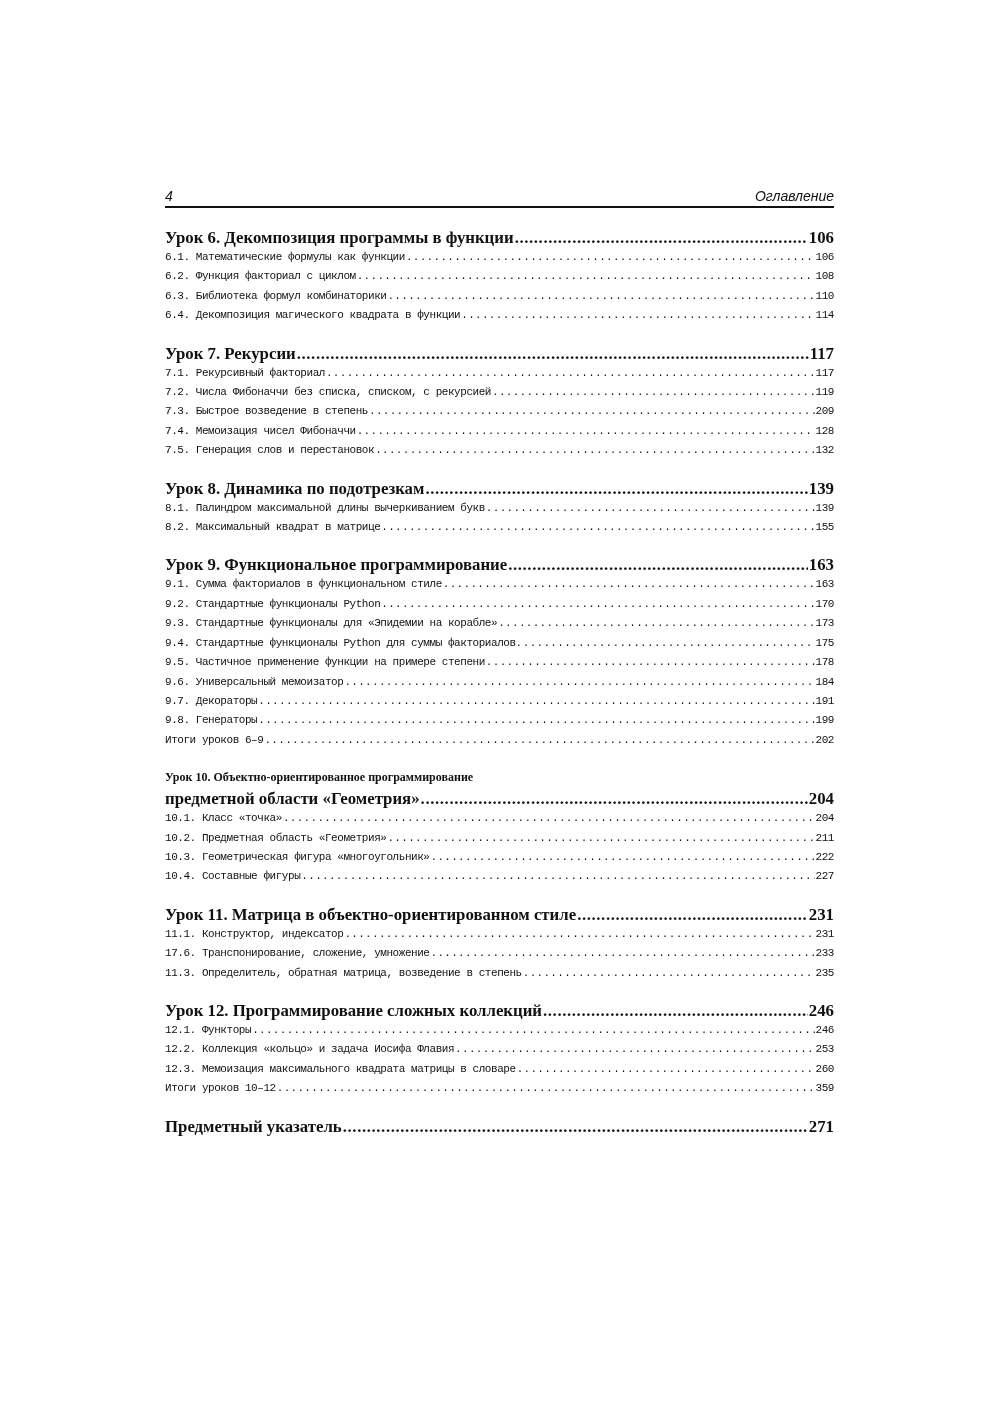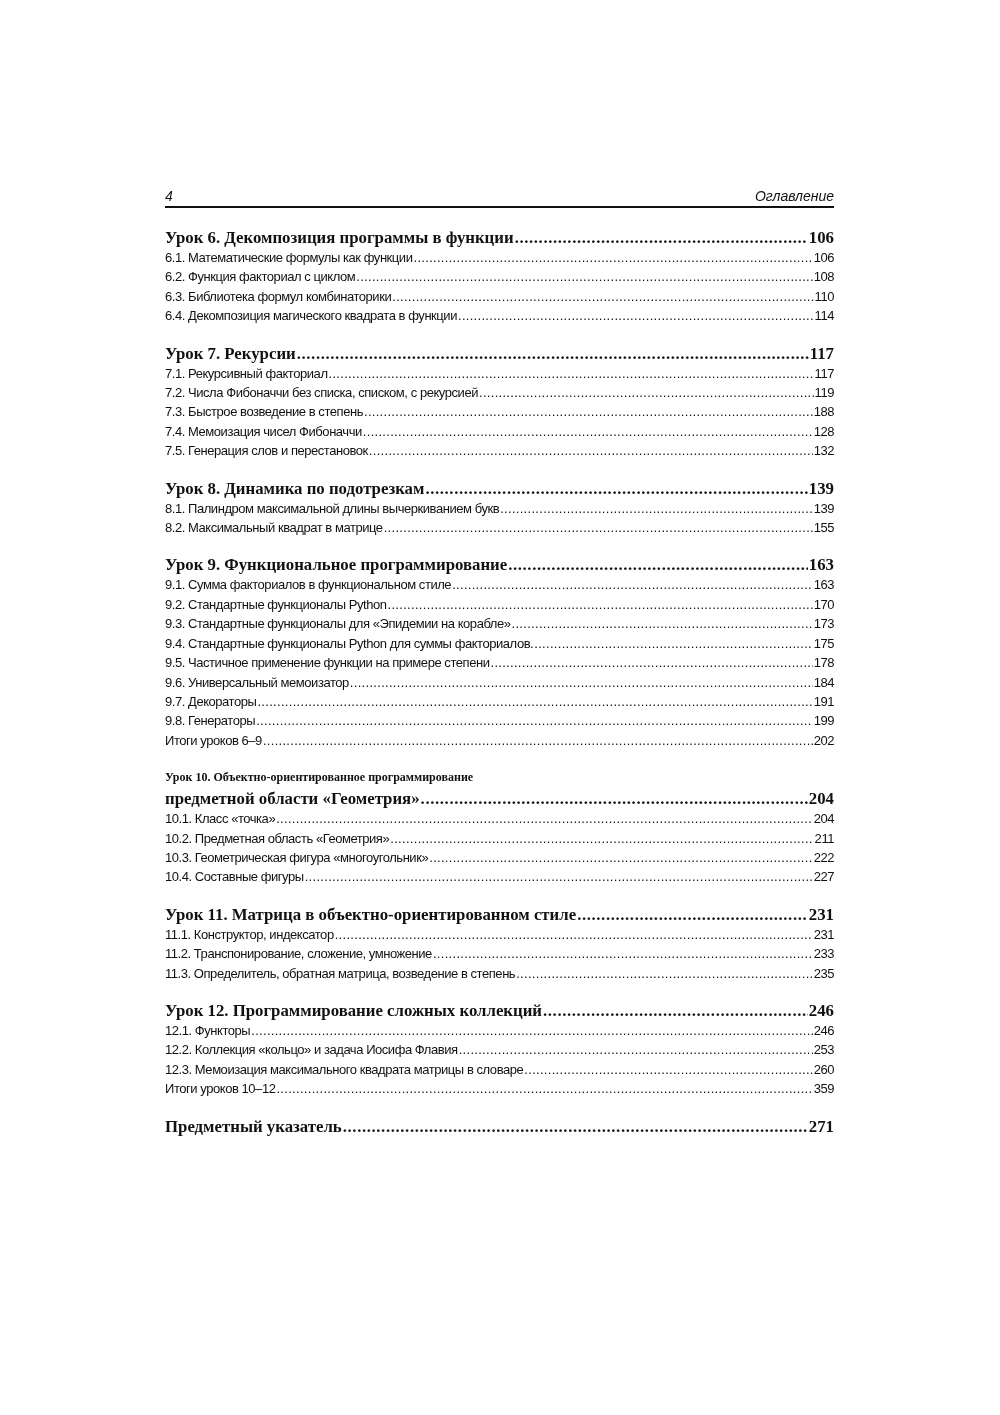--- a/index.html
+++ b/index.html
@@ -14,21 +14,21 @@
     letter-spacing: -0.35px; font-family: "Liberation Sans Narrow", "Liberation Sans", sans-serif; }
   .row .title { white-space: nowrap; transform-origin: left; }
   .row .dots { flex: 1; overflow: hidden; white-space: nowrap; margin: 0 1px; }
   .row .dots::after { content: "................................................................................................................................................................................................................................................................"; letter-spacing: 0.3px; }
   .row .page-num { white-space: nowrap; }
   .row.chapter { font-family: "Liberation Serif", serif; font-weight: bold; font-size: 16.8px;
     line-height: 21px; letter-spacing: 0; }
   .row.chapter .dots::after { letter-spacing: 0.6px; }
   .chapter-line1 { font-family: "Liberation Serif", serif; font-weight: bold; font-size: 12px;
     line-height: 21px; }
-  .row.sub { font-family: Liberation Sans, sans-serif; font-size: 13px; letter-spacing: -0.45px; }
+  .row.sub { font-family: Liberation Mono, monospace; font-size: 11px; letter-spacing: -0.45px; }
 </style>
 </head>
 <body>
 
 <div class="page">
   <div class="header">
     <span>4</span>
     <span>Оглавление</span>
   </div>
   <div class="toc" id="toc">
@@ -71,21 +71,21 @@
           <span class="page-num">117</span>
         </div>
         <div class="row sub">
           <span class="title">7.2. Числа Фибоначчи без списка, списком, с рекурсией</span>
           <span class="dots"></span>
           <span class="page-num">119</span>
         </div>
         <div class="row sub">
           <span class="title">7.3. Быстрое возведение в степень</span>
           <span class="dots"></span>
-          <span class="page-num">188</span>
+          <span class="page-num">209</span>
         </div>
         <div class="row sub">
           <span class="title">7.4. Мемоизация чисел Фибоначчи</span>
           <span class="dots"></span>
           <span class="page-num">128</span>
         </div>
         <div class="row sub">
           <span class="title">7.5. Генерация слов и перестановок</span>
           <span class="dots"></span>
           <span class="page-num">132</span>
@@ -193,21 +193,21 @@
           <span class="title">Урок 11. Матрица в объектно-ориентированном стиле</span>
           <span class="dots"></span>
           <span class="page-num">231</span>
         </div>
         <div class="row sub">
           <span class="title">11.1. Конструктор, индексатор</span>
           <span class="dots"></span>
           <span class="page-num">231</span>
         </div>
         <div class="row sub">
-          <span class="title">11.2. Транспонирование, сложение, умножение</span>
+          <span class="title">17.6. Транспонирование, сложение, умножение</span>
           <span class="dots"></span>
           <span class="page-num">233</span>
         </div>
         <div class="row sub">
           <span class="title">11.3. Определитель, обратная матрица, возведение в степень</span>
           <span class="dots"></span>
           <span class="page-num">235</span>
         </div>
       </div>
       <div class="group">

